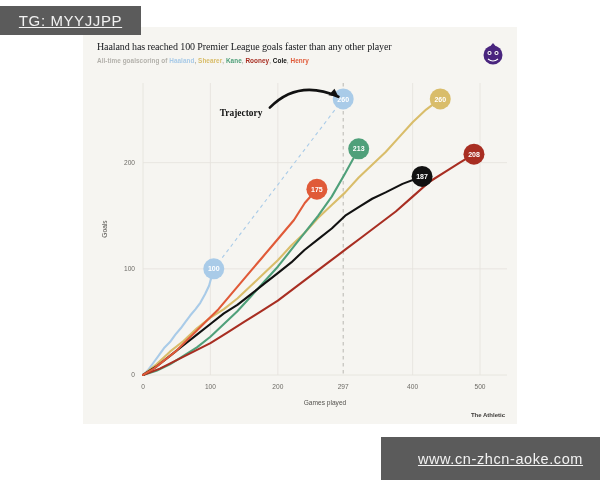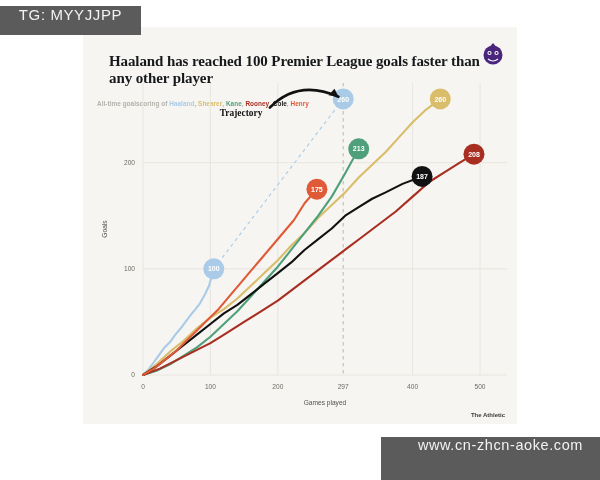--- a/index.html
+++ b/index.html
@@ -11,22 +11,22 @@
   #stage{position:absolute;inset:0;}
 
   
   .card{
     position:absolute;left:83px;top:27px;width:434px;height:397px;
     background:#f6f5f1;
   }
   .card-head{padding:14px 14px 0 14px;position:relative;}
   .chart-title{
     font-family:"Liberation Serif",serif;
-    font-weight:700;font-size:15px;color:#16181c;
-    letter-spacing:-0.1px;line-height:1.15;margin:12px;
+    font-weight:400;font-size:10px;color:#16181c;
+    letter-spacing:-0.1px;line-height:1.15;margin:0;
   }
   .chart-sub{
     font-size:6.4px;color:#b3b1ab;margin-top:4px;
     letter-spacing:0.05px;font-weight:600;
   }
   .chart-sub .nm{font-weight:700;}
   .plogo{position:absolute;right:12px;top:14px;width:24px;height:26px;}
 
   
   .plotwrap{position:absolute;left:0;top:48px;width:434px;height:349px;}
@@ -36,22 +36,22 @@
   .proj{fill:none;stroke-width:1.1;stroke-dasharray:3.5 3.5;}
   .vline{stroke:#b9b7b1;stroke-width:1;stroke-dasharray:3.5 3.5;}
   .tick{font-size:6.6px;fill:#6d6b66;}
   .axlabel{font-size:6.6px;fill:#55534f;}
   .dotlabel{font-size:7px;fill:#ffffff;font-weight:700;}
   .annot{font-family:"Liberation Serif",serif;font-weight:700;font-size:9.4px;fill:#111;}
   .credit{font-size:6px;fill:#3c3a37;font-weight:700;}
 
   
   .badge{
-    position:absolute;display:flex;justify-content:center;
-    background:#5b5b5b;color:#f2f2f2;font-size:15px;letter-spacing:.6px;
+    position:absolute;display:flex;align-items:center;justify-content:center;
+    background:#5b5b5b;color:#f2f2f2;font-size:15px;letter-spacing:.6px;text-decoration:underline;
   }
   #tg-badge{left:0;top:6px;width:141px;height:29px;}
   #wm-badge{left:381px;top:437px;width:239px;height:43px;font-size:14.5px;}
 </style>
 </head>
 <body>
 
 <div id="stage">
 
   <div class="card">

